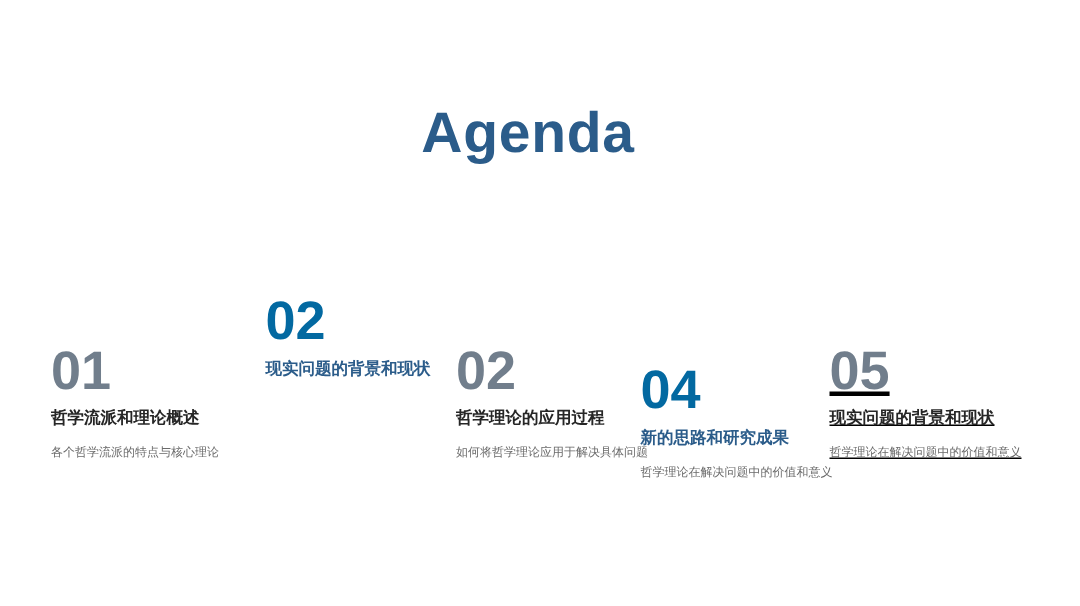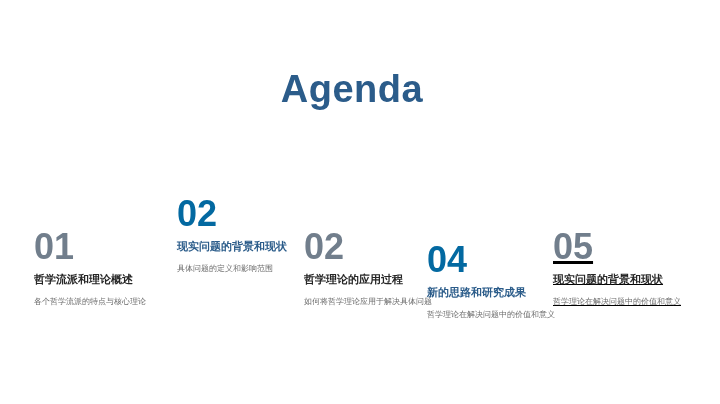--- a/index.html
+++ b/index.html
@@ -101,21 +101,20 @@
 
     <div class="agenda-item lower pos-1">
       <div class="item-number gray">01</div>
       <div class="item-heading dark">哲学流派和理论概述</div>
       <div class="item-desc">各个哲学流派的特点与核心理论</div>
     </div>
 
     <div class="agenda-item higher pos-2">
       <div class="item-number blue">02</div>
       <div class="item-heading blue">现实问题的背景和现状</div>
-      <div class="item-desc">具体问题的定义和影响范围</div>
     </div>
 
     <div class="agenda-item lower pos-3">
       <div class="item-number gray">02</div>
       <div class="item-heading dark">哲学理论的应用过程</div>
       <div class="item-desc">如何将哲学理论应用于解决具体问题</div>
     </div>
 
     <div class="agenda-item higher pos-4">
       <div class="item-number blue">04</div>

